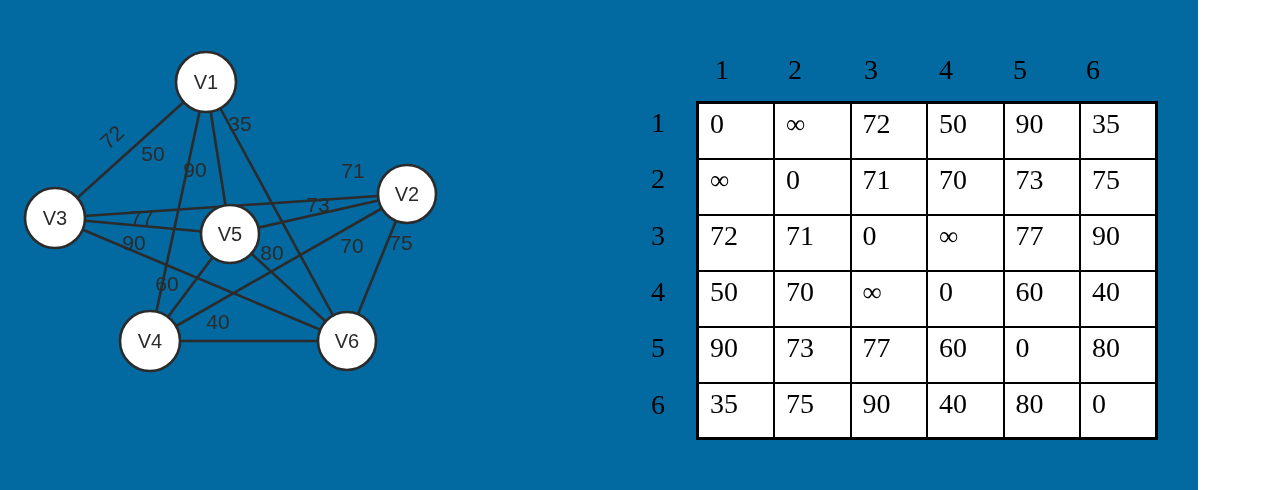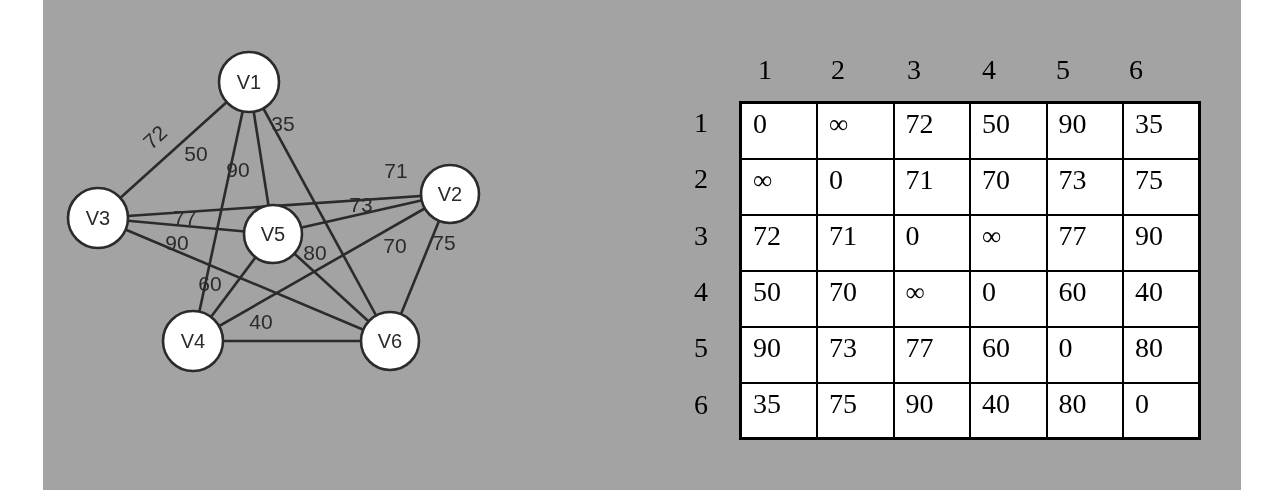--- a/index.html
+++ b/index.html
@@ -1,24 +1,23 @@
 <!DOCTYPE html>
 <html><head>
 <meta charset="utf-8">
 <style>
   * { margin: 0; padding: 0; box-sizing: border-box; }
   html, body { background: #ffffff; }
   .stage {
     position: relative;
     width: 1198px;
     height: 490px;
-    background: #a3a3a3;
+    background: #0369a1;
     overflow: hidden;
     font-family: "Liberation Sans", sans-serif;
-    margin-left: 43px;
   }
 
   
   svg.graph { position: absolute; left: 0; top: 0; }
   svg.graph line { stroke: #2b2b2b; stroke-width: 2.6; }
   svg.graph circle { fill: #ffffff; stroke: #2b2b2b; stroke-width: 2.6; }
   svg.graph text {
     fill: #2b2b2b;
     font-family: "Liberation Sans", sans-serif;
     text-anchor: middle;

